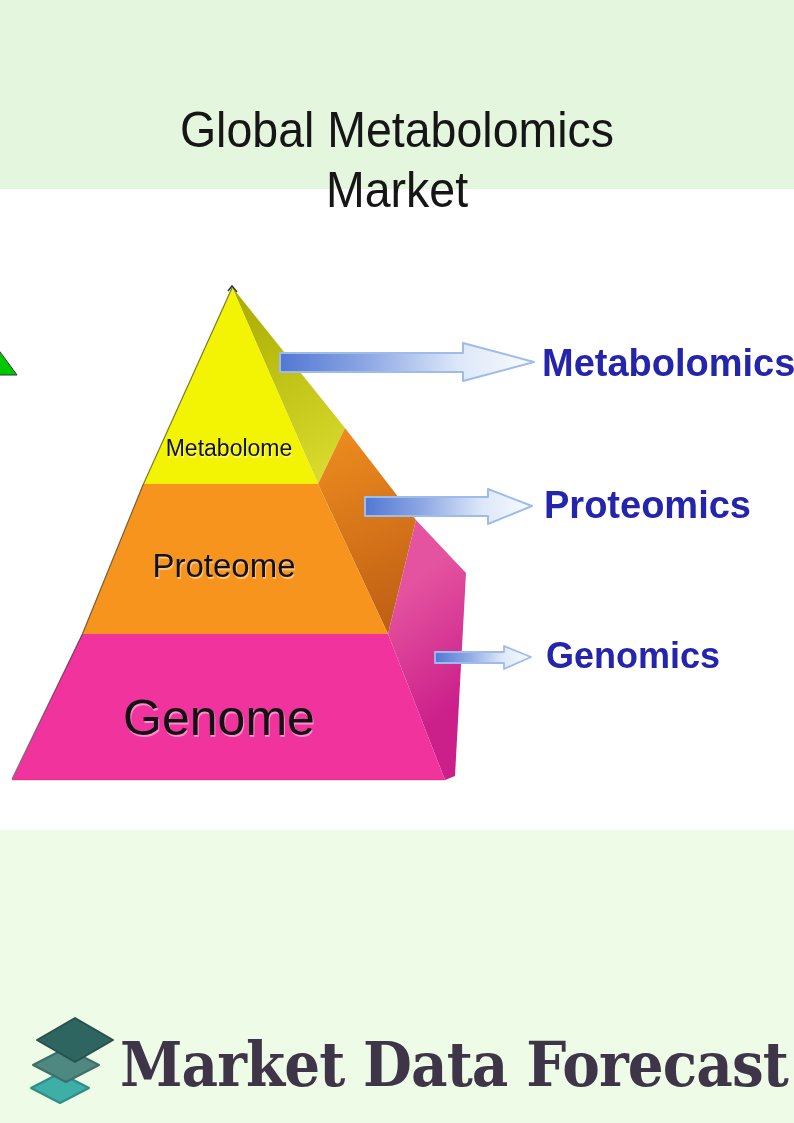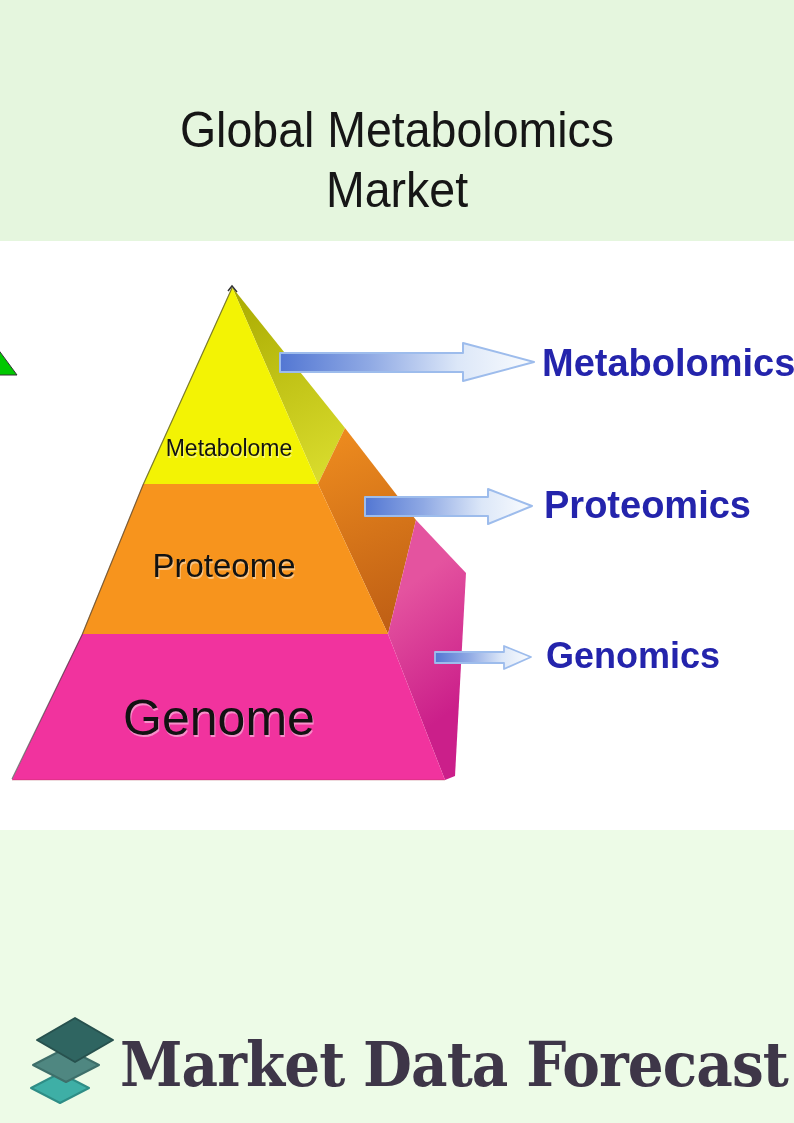--- a/index.html
+++ b/index.html
@@ -1,21 +1,21 @@
 <!DOCTYPE html>
 <html><head>
 <meta charset="utf-8">
 <style>
   html,body{margin:0;padding:0;}
   body{
     width:794px;height:1123px;position:relative;overflow:hidden;
     background:#ffffff;font-family:"Liberation Sans",sans-serif;
   }
   .band{position:absolute;left:0;width:794px;}
-  .band-top{top:0;height:241px;}
+  .band-top{top:0;height:189px;}
   .band-bottom{top:830px;height:293px;}
   .title{
     position:absolute;top:100px;left:0;width:794px;
     text-align:center;font-size:50px;line-height:60px;font-weight:400;
     transform:scaleX(.93);transform-origin:50% 50%;
   }
   svg.scene{position:absolute;left:0;top:247px;}
   .pyr-label{fill:#121212;text-shadow:1px 2px 0 rgba(255,255,255,.45);}
   .arrow-label{font-weight:700;}
   svg.logo-mark{position:absolute;left:28px;top:1012px;}

